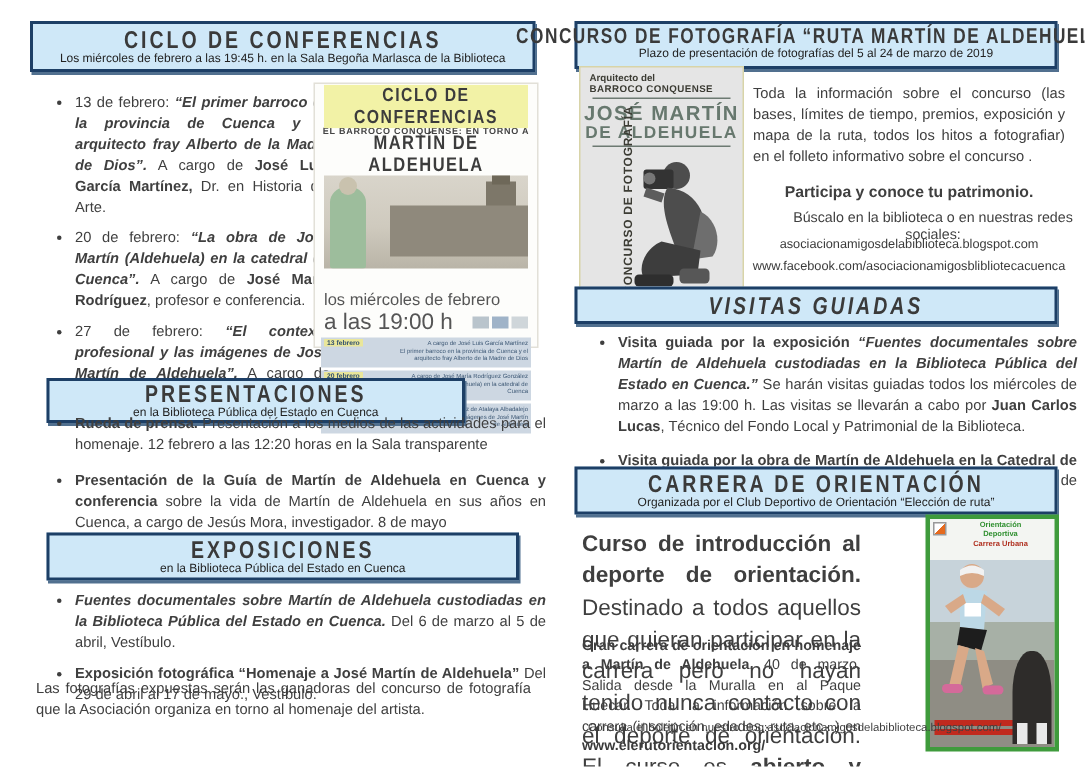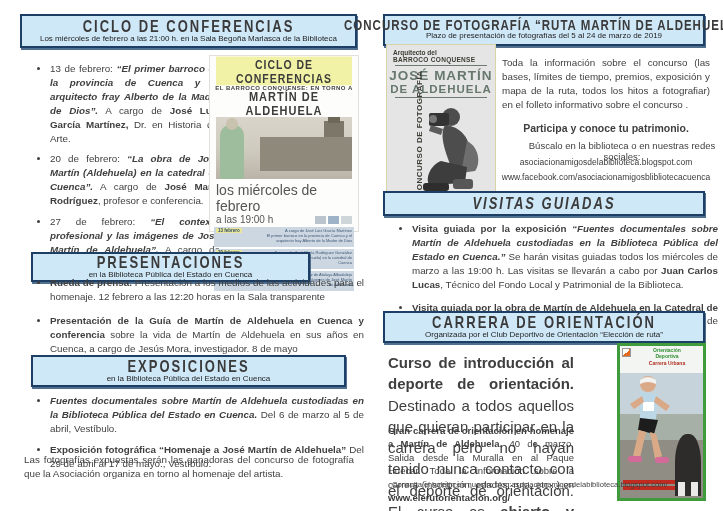--- a/index.html
+++ b/index.html
@@ -30,23 +30,23 @@
   .poster1 .ps { text-align:center; font-size:6px; font-weight:700; letter-spacing:.5px; color:#444; margin-top:2px; }
   .poster1 .pn { text-align:center; font-size:11px; font-weight:700; letter-spacing:1px; color:#3c3c3c; transform:scaleY(1.2); }
   .photo { position:relative; margin:2px auto 0; width:92%; height:62px;
            background:linear-gradient(#d9d5cb 0%, #cfcabe 55%, #b9b4a7 100%); overflow:hidden; }
   .statue { position:absolute; left:4px; bottom:0; width:24px; height:54px; background:#9dbd9c;
             border-radius:10px 10px 2px 2px; }
   .statue::before { content:""; position:absolute; top:-7px; left:6px; width:12px; height:12px; border-radius:50%; background:#c9c2ae; }
   .bld { position:absolute; right:0; bottom:8px; width:92px; height:34px; background:#8f897c; }
   .tower { position:absolute; right:8px; bottom:32px; width:20px; height:26px; background:#7d7769; }
   .tower::after { content:""; position:absolute; top:-6px; left:4px; width:12px; height:8px; background:#6e6859; }
-  .when1 { font-size:14px; color:#555; margin:3px 0 0 6px; }
+  .when1 { font-size:11px; color:#555; margin:15px 0 0 6px; }
   .whenrow { display:flex; align-items:center; justify-content:space-between; padding:0 6px; }
-  .when2 { font-size:10px; color:#555; }
+  .when2 { font-size:15px; color:#555; }
   .logos { display:flex; gap:2px; }
   .logo { width:11px; height:8px; background:#b9c4cc; }
   .logo.l2 { background:#9fb3c8; } .logo.l3 { background:#cfd6da; }
   .prow { margin:2px 4px 0; background:#cdd7e2; padding:1px 2px; }
   .prow .lbl { display:inline-block; background:#e9e69a; color:#31506e; font-size:4.5px; font-weight:700; padding:0 2px; vertical-align:top; }
   .prow .tiny { display:inline-block; width:100px; text-align:right; float:right; font-size:4px; color:#3d5875; line-height:1.3; }
 
   
   .poster2 { position:absolute; left:386px; top:44px; width:110px; height:156px; background:#e5e5e5;
              border:1px solid #d8d4a8; overflow:hidden; }
@@ -73,21 +73,21 @@
   .link { color:#3a3a3a; text-decoration:none; }
   .small-link { font-size:8.5px; }
 </style>
 </head>
 <body>
 
 <div class="page">
 
   <div class="hdr" style="left:20px; top:14px; width:337px; height:34px;">
     <span class="t">CICLO DE CONFERENCIAS</span>
-    <span class="s">Los miércoles de febrero a las 21:00 h. en la Sala Begoña Marlasca de la Biblioteca</span>
+    <span class="s">Los miércoles de febrero a las 19:45 h. en la Sala Begoña Marlasca de la Biblioteca</span>
   </div>
 
   <ul class="blist txt" style="position:absolute; left:36px; top:62px; width:170px;">
     <li>
       <span>13 de febrero: </span><span class="bi">“El primer barroco en la provincia de Cuenca y el arquitecto fray Alberto de la Madre de Dios”.</span><span> A cargo de </span><span class="b">José Luis García Martínez,</span><span> Dr. en Historia del Arte.</span>
     </li>
     <li>
       <span>20 de febrero: </span><span class="bi">“La obra de José Martín (Aldehuela) en la catedral de Cuenca”.</span><span>  A cargo de </span><span class="b">José María Rodríguez</span><span>, profesor e conferencia.</span>
     </li>
     <li>

